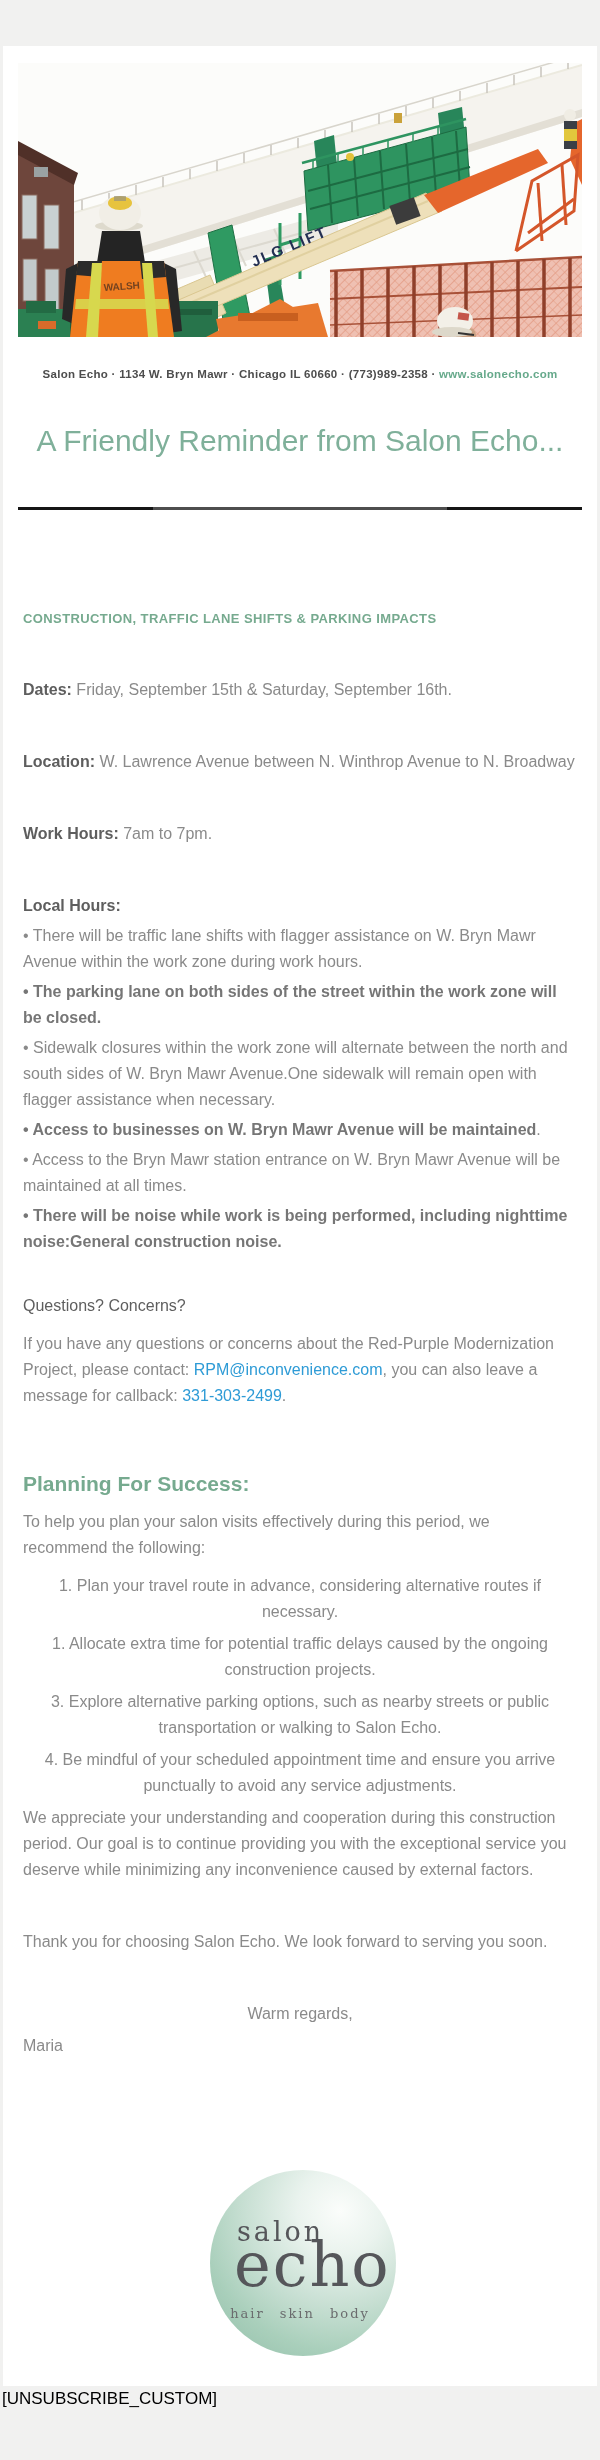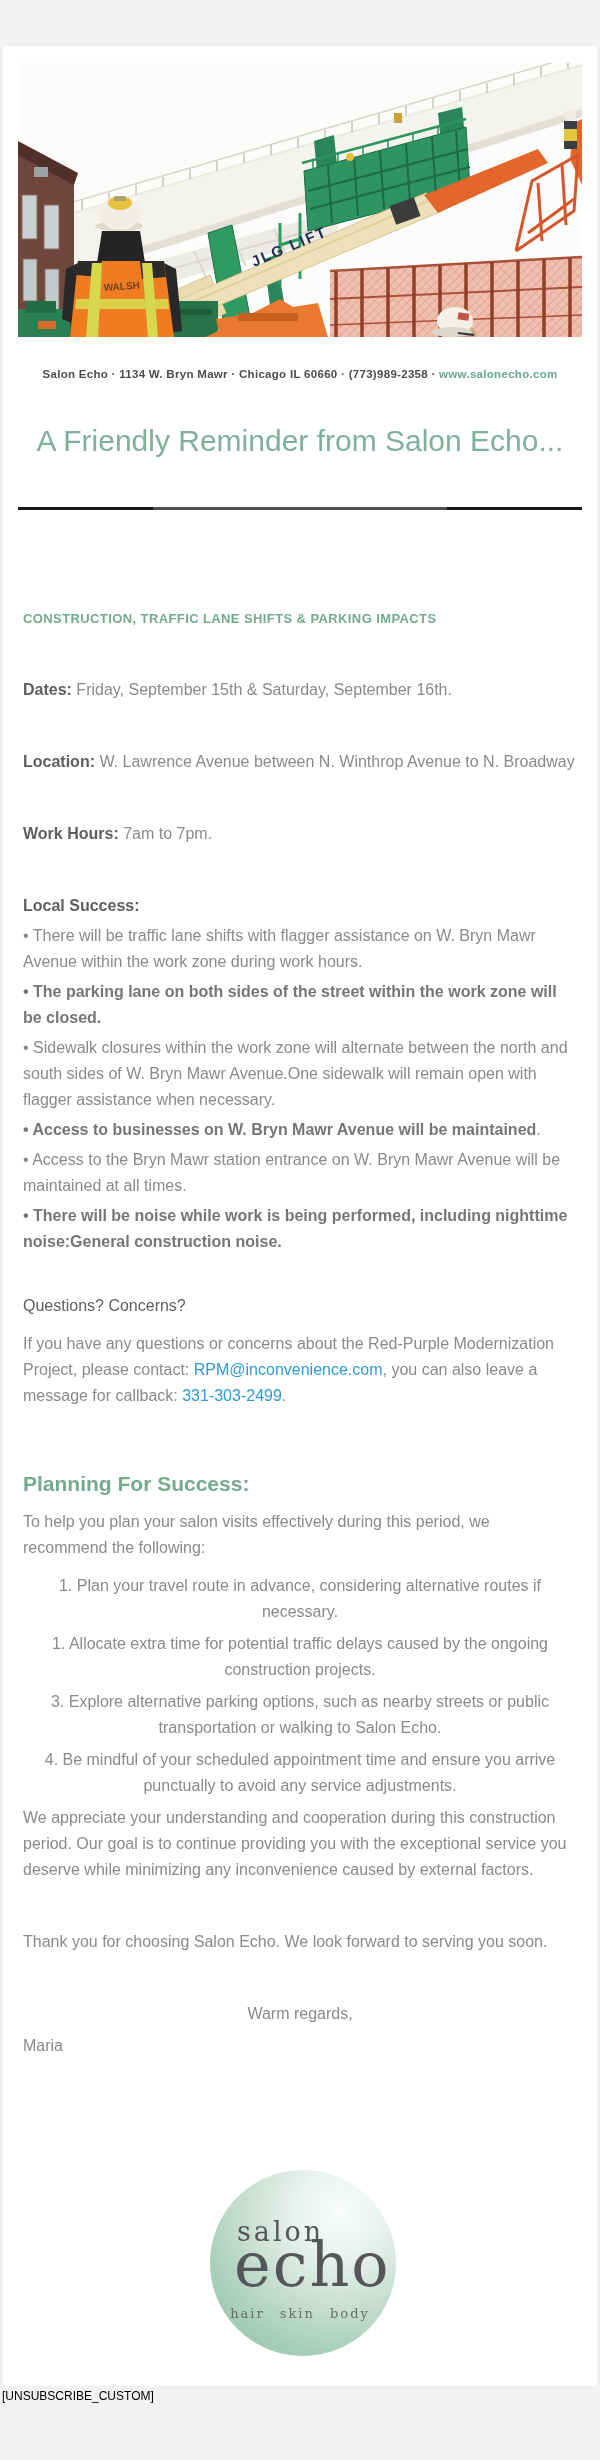--- a/index.html
+++ b/index.html
@@ -23,21 +23,21 @@
   .content .label{font-weight:bold;color:#5e5e5e;}
   .content .bold{font-weight:bold;color:#767676;}
   .content a.link{color:#2e9bd6;text-decoration:none;}
   .logo-wrap{position:absolute;left:173px;top:2097px;width:254px;height:240px;background:#ffffff;display:flex;align-items:center;justify-content:center;}
   .logo-circle{position:relative;width:186px;height:186px;border-radius:50%;
     background:radial-gradient(circle at 70% 22%, #fbfdfb 0%, #eaf3ee 22%, #c9e0d4 48%, #a9cfbb 72%, #97c2ad 92%, #8fbca7 100%);
     font-family:"DejaVu Serif",serif;color:#55565a;}
   .logo-salon{position:absolute;left:27px;top:46px;font-size:27px;letter-spacing:3px;}
   .logo-echo{position:absolute;left:24px;top:60px;font-size:62px;letter-spacing:2px;line-height:70px;}
   .logo-tagline{position:absolute;left:0;right:6px;top:136px;text-align:center;font-size:13px;letter-spacing:2px;word-spacing:9px;color:#6b6c6e;}
-  .footer-unsub{position:absolute;left:2px;top:2389px;font-size:12px;color:#000000;}
+  .footer-unsub{position:absolute;left:2px;top:2389px;font-size:17px;color:#000000;}
 </style>
 </head>
 <body>
 
 <div class="page">
   <div class="card">
 
     <div class="hero">
       <svg width="564" height="274" viewBox="0 0 564 274" xmlns="http://www.w3.org/2000/svg">
         <defs>
@@ -228,21 +228,21 @@
 
     <div class="content">
         <h2><span>CONSTRUCTION, TRAFFIC LANE SHIFTS &amp; PARKING IMPACTS</span></h2>
         <div class="gap"></div>
         <p><span class="label">Dates:</span><span> Friday, September 15th &amp; Saturday, September 16th.</span></p>
         <div class="gap"></div>
         <p><span class="label">Location:</span><span> W. Lawrence Avenue between N. Winthrop Avenue to N. Broadway</span></p>
         <div class="gap"></div>
         <p><span class="label">Work Hours:</span><span> 7am to 7pm.</span></p>
         <div class="gap"></div>
-        <p class="b0"><span class="label">Local Success:</span></p>
+        <p class="b0"><span class="label">Local Hours:</span></p>
         <p class="b0"><span>• There will be traffic lane shifts with flagger assistance on W. Bryn Mawr Avenue within the work zone during work hours.</span></p>
         <p class="b0"><span class="bold">• The parking lane on both sides of the street within the work zone will be closed.</span></p>
         <p class="b0"><span>• Sidewalk closures within the work zone will alternate between the north and south sides of W. Bryn Mawr Avenue.One sidewalk will remain open with flagger assistance when necessary.</span></p>
         <p class="b0"><span class="bold"> • Access to businesses on W. Bryn Mawr Avenue will be maintained</span><span>.</span></p>
         <p class="b0"><span>• Access to the Bryn Mawr station entrance on W. Bryn Mawr Avenue will be maintained at all times.</span></p>
         <p class="b0"><span class="bold">• There will be noise while work is being performed, including nighttime noise:General construction noise.</span></p>
         <div class="gap"></div>
         <h4><span>Questions? Concerns?</span></h4>
         <p><span>If you have any questions or concerns about the Red-Purple Modernization Project, please contact: </span><a href="#" class="link">RPM@inconvenience.com</a><span>, you can also leave a message for callback: </span><a href="#" class="link">331-303-2499</a><span>.</span></p>
         <div class="gap"></div>

